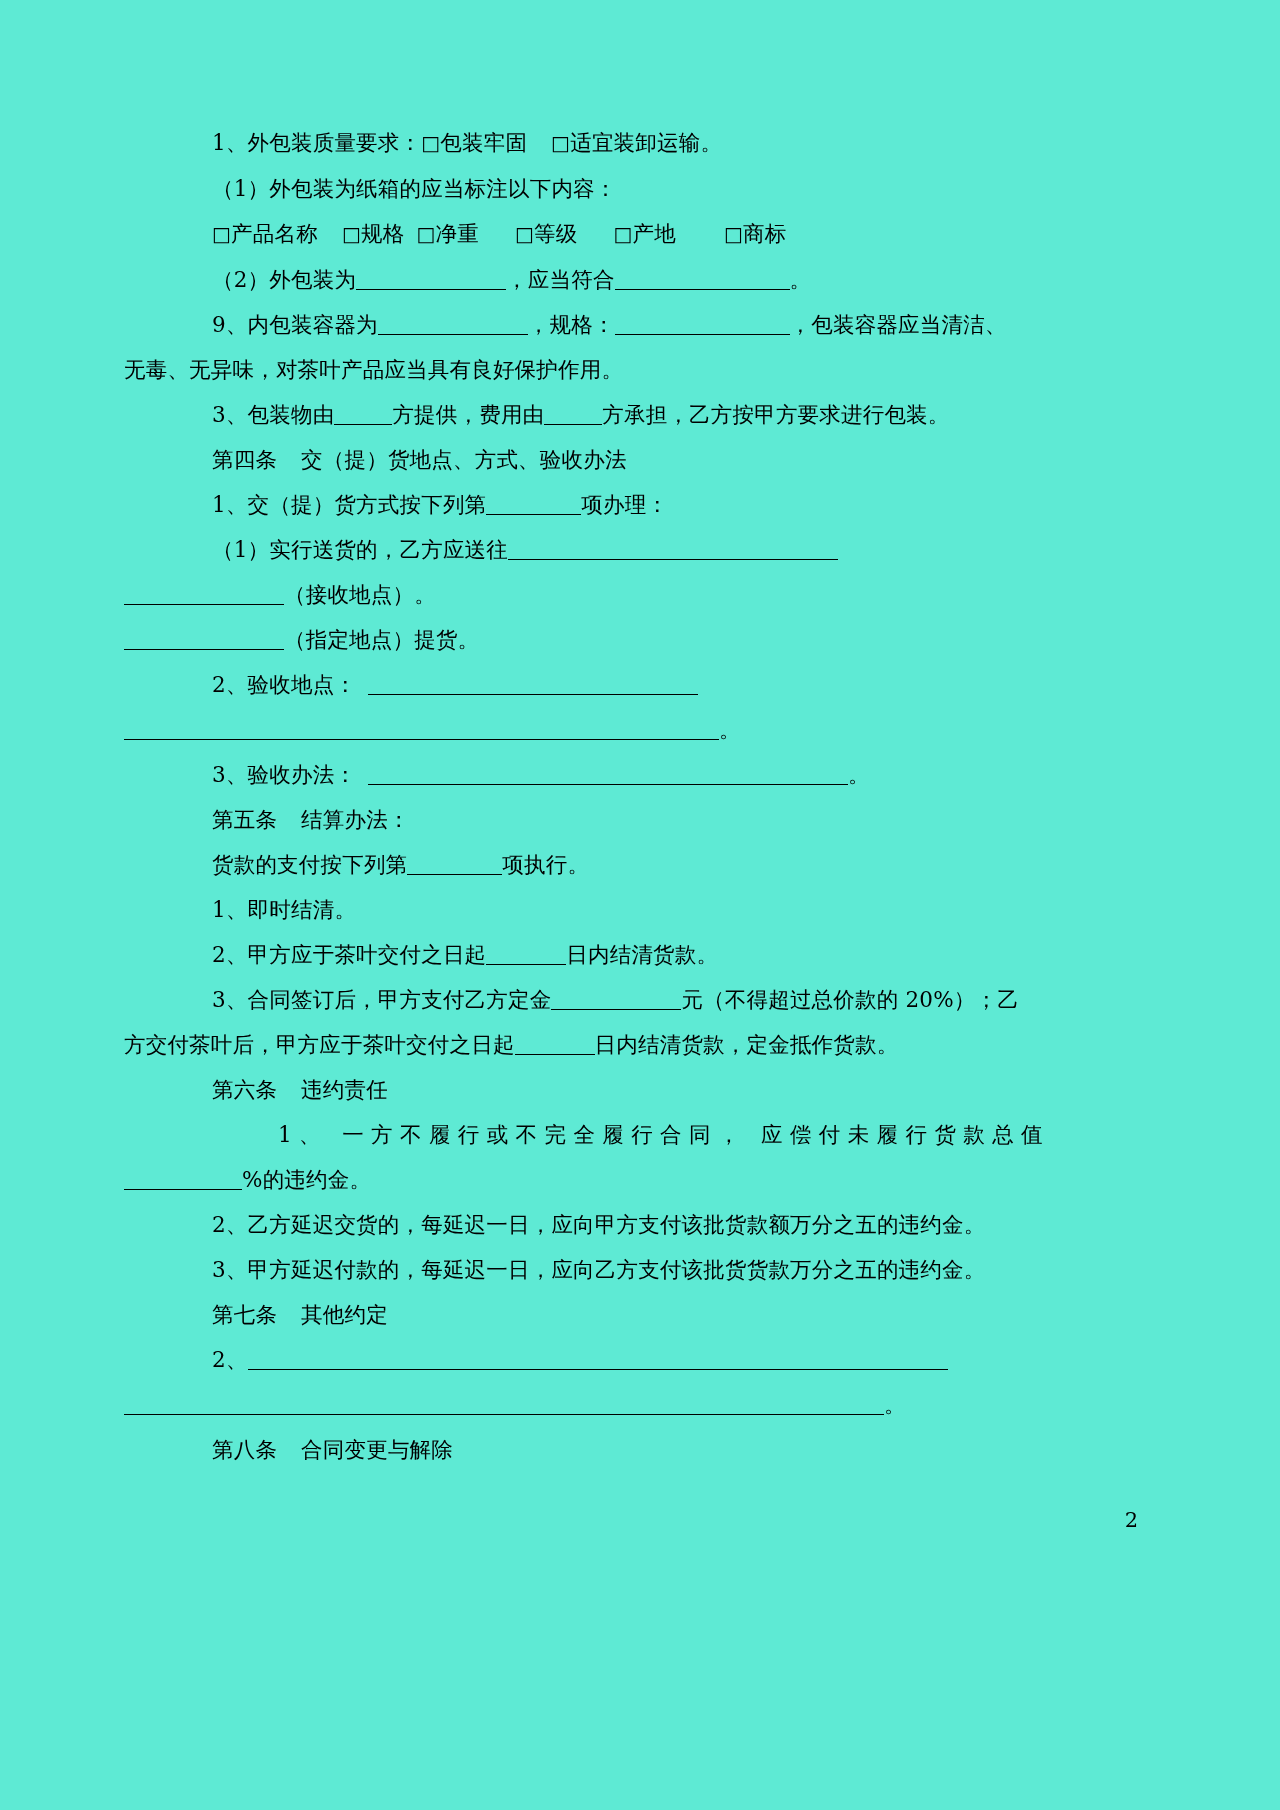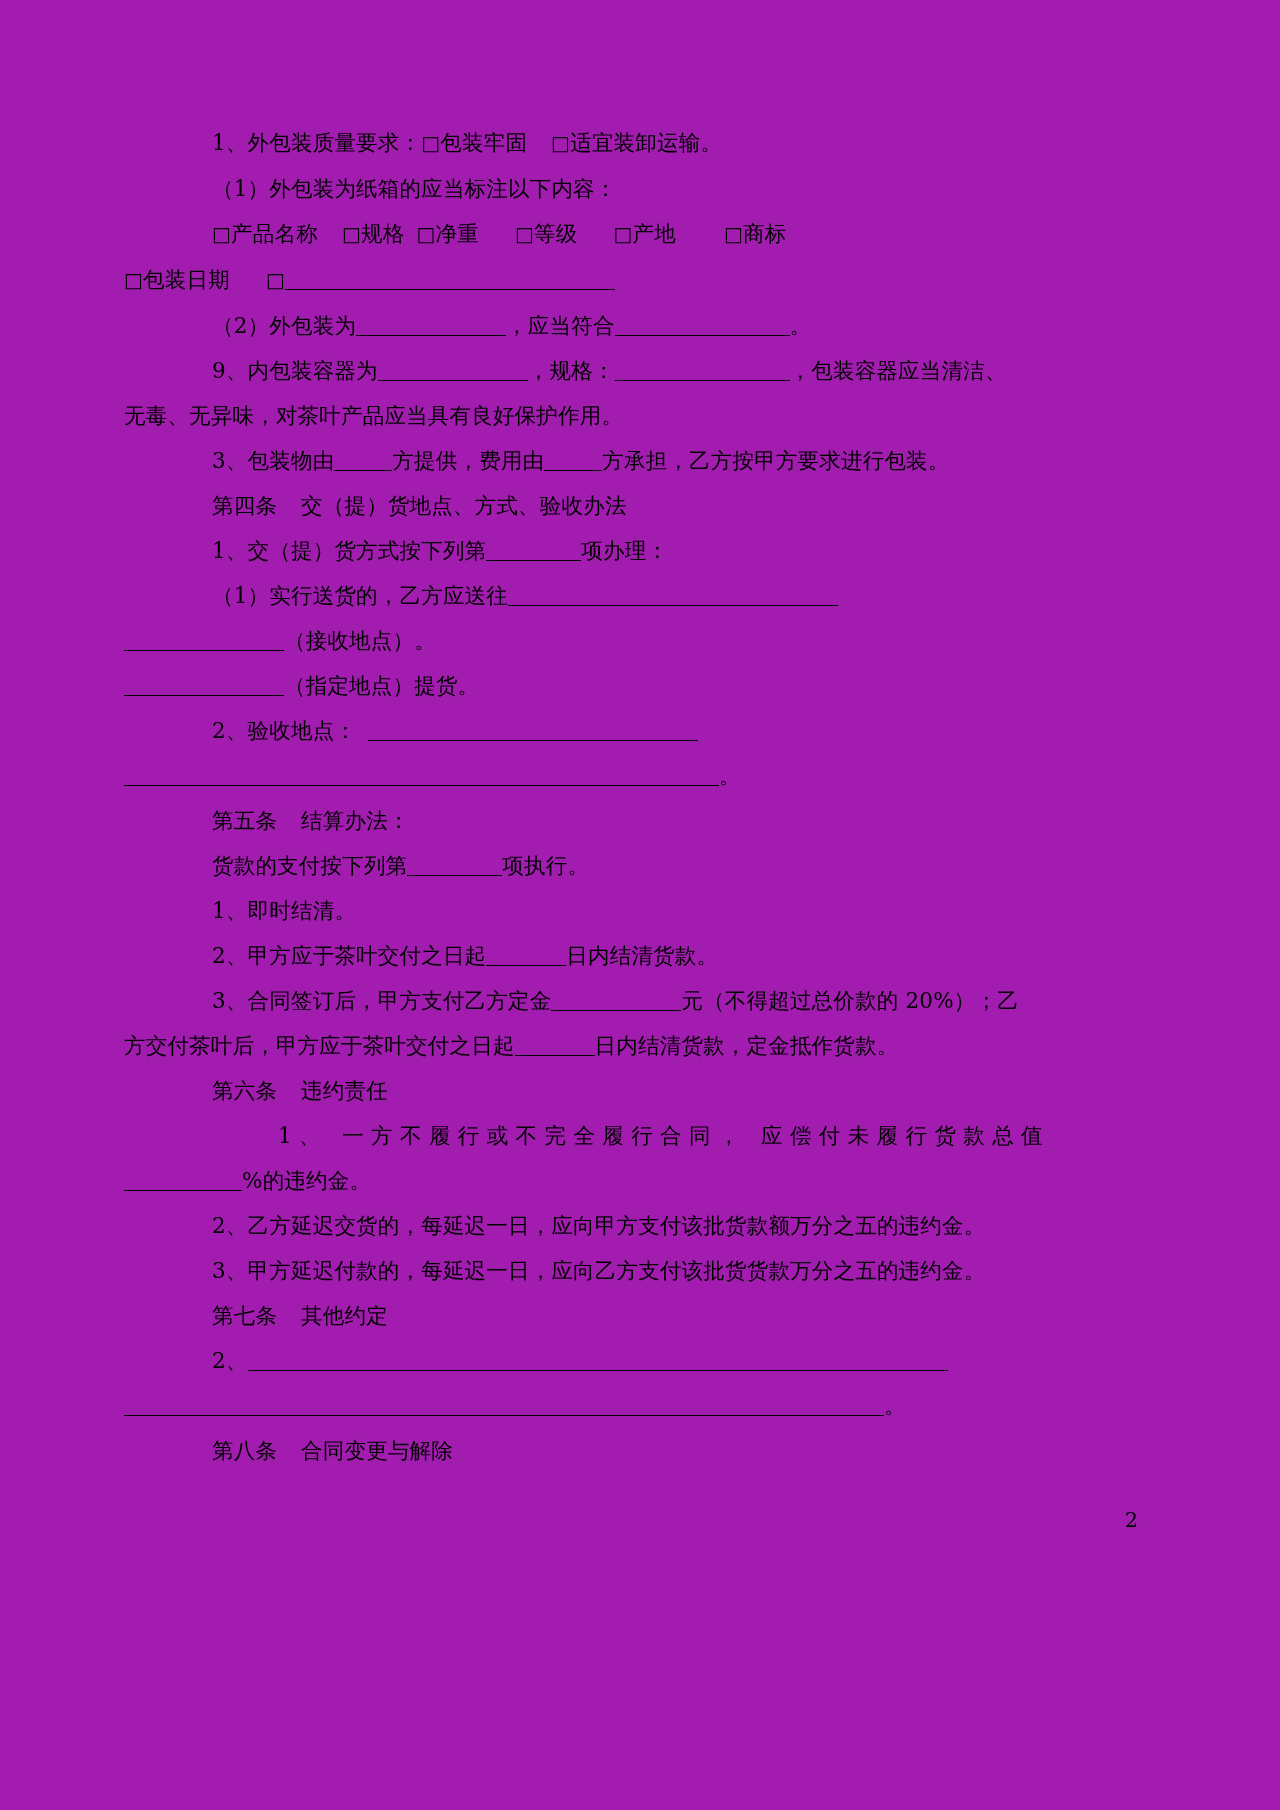--- a/index.html
+++ b/index.html
@@ -8,21 +8,21 @@
     background: #ffffff;
   }
   body {
     font-family: "DejaVu Serif", "Liberation Serif", serif;
     color: #000000;
   }
   .page {
     position: relative;
     width: 1280px;
     height: 1810px;
-    background: #a21caf;
+    background: #5eead4;
     box-sizing: border-box;
     overflow: hidden;
   }
   .content {
     position: absolute;
     left: 168px;
     top: 120px;
     width: 948px;
   }
   .ln {
@@ -78,21 +78,20 @@
 
 <div class="page">
   <div class="content">
 
     <div class="ln ind1"><span>1、外包装质量要求：</span><span class="box"></span><span>包装牢固</span><span class="sp2"></span><span class="box"></span><span>适宜装卸运输。</span></div>
 
     <div class="ln ind1">（1）外包装为纸箱的应当标注以下内容：</div>
 
     <div class="ln ind1"><span class="box"></span><span>产品名称</span><span class="sp2"></span><span class="box"></span><span>规格</span><span class="sp1"></span><span class="box"></span><span>净重</span><span class="sp3"></span><span class="box"></span><span>等级</span><span class="sp3"></span><span class="box"></span><span>产地</span><span class="sp4"></span><span class="box"></span><span>商标</span></div>
 
-    <div class="ln ind0" style="margin-left:-44px;"><span class="box"></span><span>包装日期</span><span class="sp3"></span><span class="box"></span><span class="u u-w330"></span></div>
 
     <div class="ln ind1"><span>（2）外包装为</span><span class="u u-w150"></span><span>，应当符合</span><span class="u u-w175"></span><span>。</span></div>
 
     <div class="ln ind1"><span>9、内包装容器为</span><span class="u u-w150"></span><span>，规格：</span><span class="u u-w175"></span><span>，包装容器应当清洁、</span></div>
 
     <div class="ln ind0" style="margin-left:-44px;">无毒、无异味，对茶叶产品应当具有良好保护作用。</div>
 
     <div class="ln ind1"><span>3、包装物由</span><span class="u u-w58"></span><span>方提供，费用由</span><span class="u u-w58"></span><span>方承担，乙方按甲方要求进行包装。</span></div>
 
     <div class="ln ind1"><span>第四条</span><span class="sp2"></span><span>交（提）货地点、方式、验收办法</span></div>
@@ -103,20 +102,21 @@
 
     <div class="ln ind0" style="margin-left:-44px;"><span class="u u-w160"></span><span>（接收地点）。</span></div>
 
 
     <div class="ln ind0" style="margin-left:-44px;"><span class="u u-w160"></span><span>（指定地点）提货。</span></div>
 
     <div class="ln ind1"><span>2、验收地点：</span><span class="sp1"></span><span class="u u-w330"></span></div>
 
     <div class="ln ind0" style="margin-left:-44px;"><span class="u u-w595"></span><span>。</span></div>
 
+    <div class="ln ind1"><span>3、验收办法：</span><span class="sp1"></span><span class="u u-w480"></span><span>。</span></div>
 
     <div class="ln ind1"><span>第五条</span><span class="sp2"></span><span>结算办法：</span></div>
 
     <div class="ln ind1"><span>货款的支付按下列第</span><span class="u u-w95"></span><span>项执行。</span></div>
 
     <div class="ln ind1">1、即时结清。</div>
 
     <div class="ln ind1"><span>2、甲方应于茶叶交付之日起</span><span class="u u-w80"></span><span>日内结清货款。</span></div>
 
     <div class="ln ind1"><span>3、合同签订后，甲方支付乙方定金</span><span class="u u-w130"></span><span>元（不得超过总价款的 20%）；乙</span></div>

